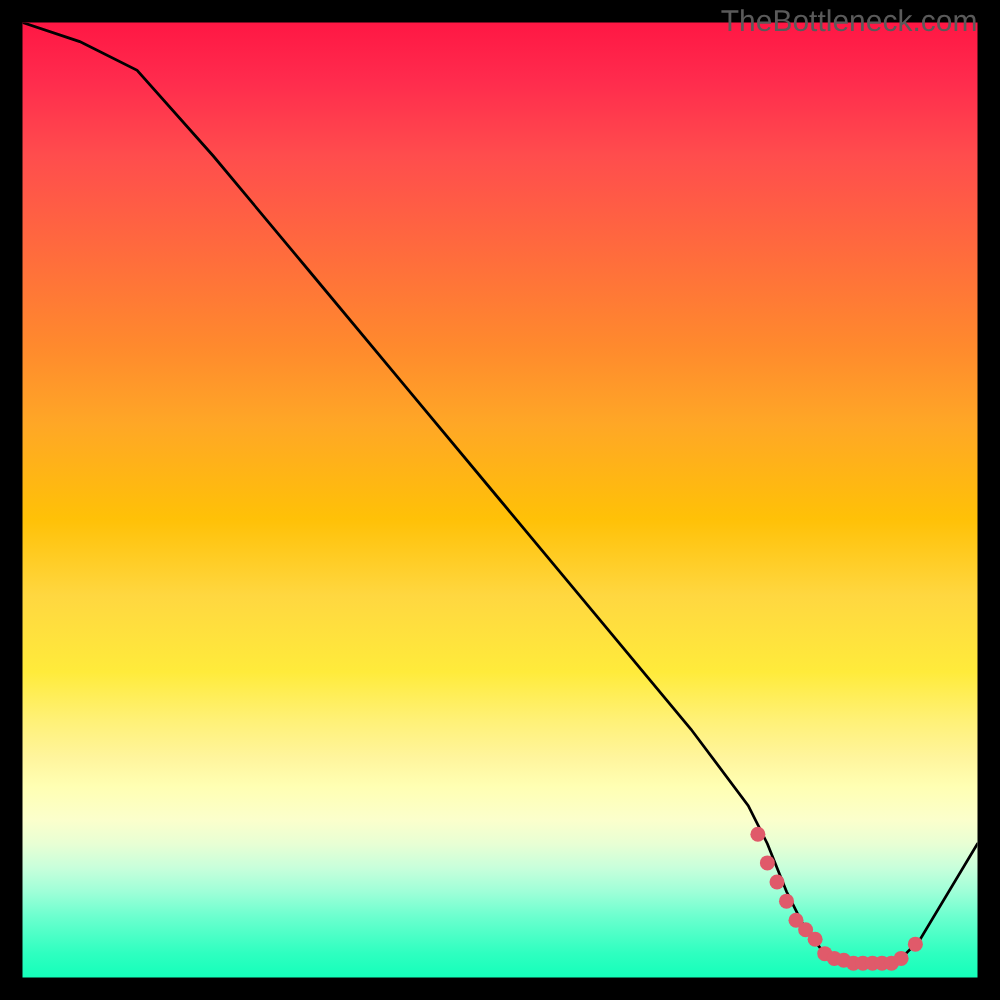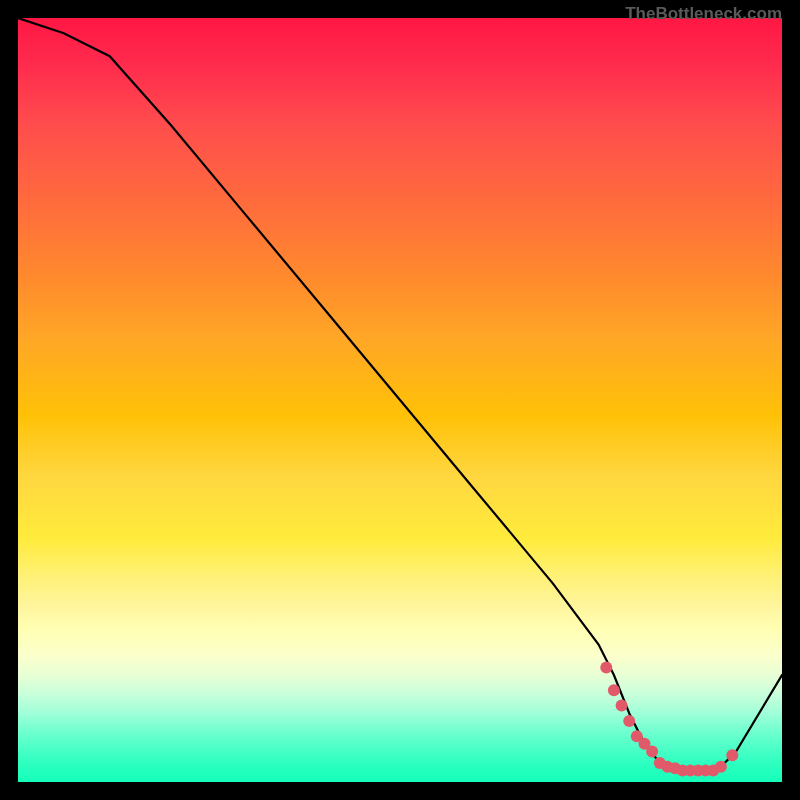--- a/index.html
+++ b/index.html
@@ -8,22 +8,22 @@
     height: 800px;
     background: #000;
     position: relative;
     font-family: Arial, sans-serif;
   }
   .watermark {
     position: absolute;
     top: 4px;
     right: 18px;
     color: #5a5a5a;
-    font-size: 17px;
-    font-weight: 700;
+    font-size: 24px;
+    font-weight: 400;
     z-index: 10;
   }
   .plot-area {
     position: absolute;
     left: 18px;
     top: 18px;
     width: 764px;
     height: 764px;
     background: linear-gradient(to bottom,
       #ff1744 0%,

